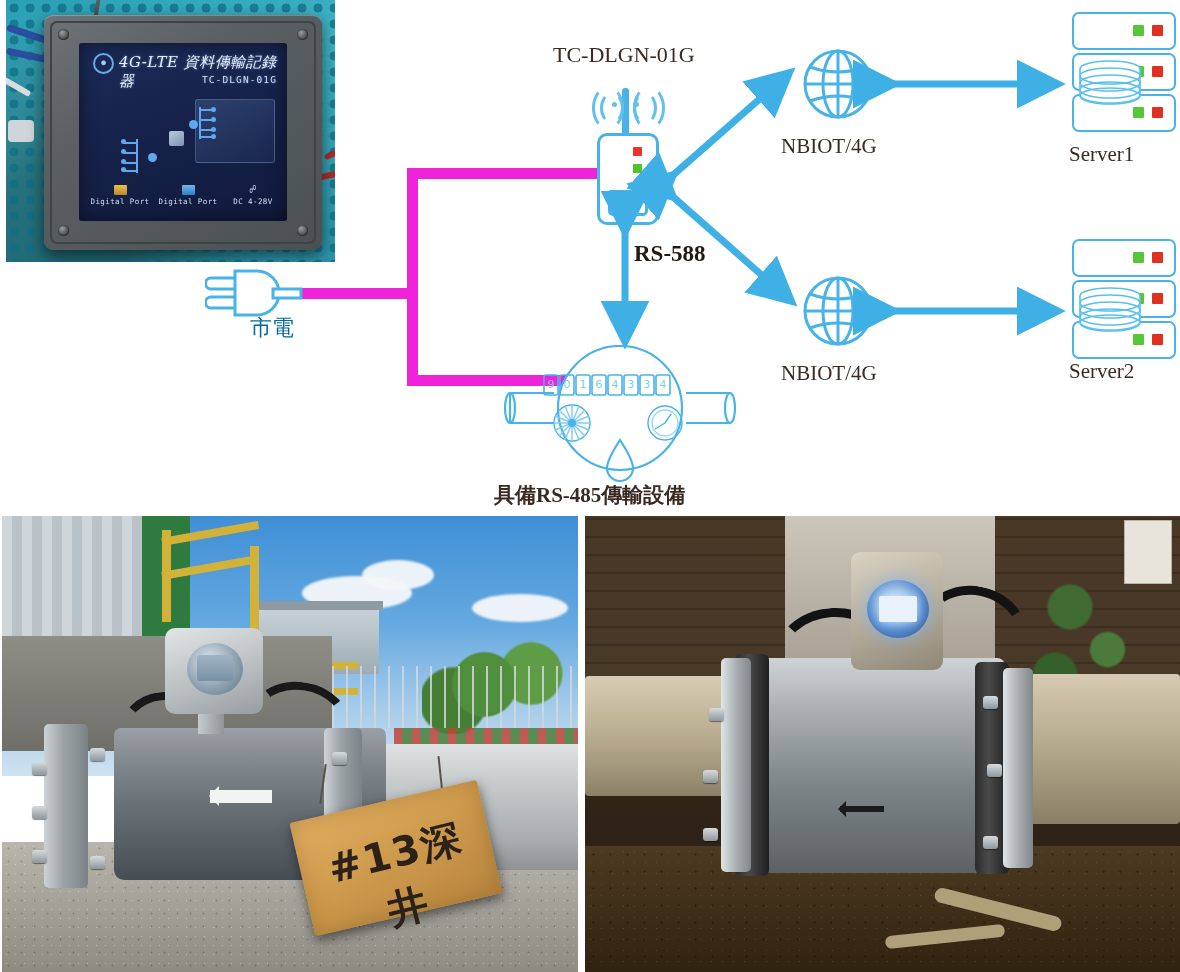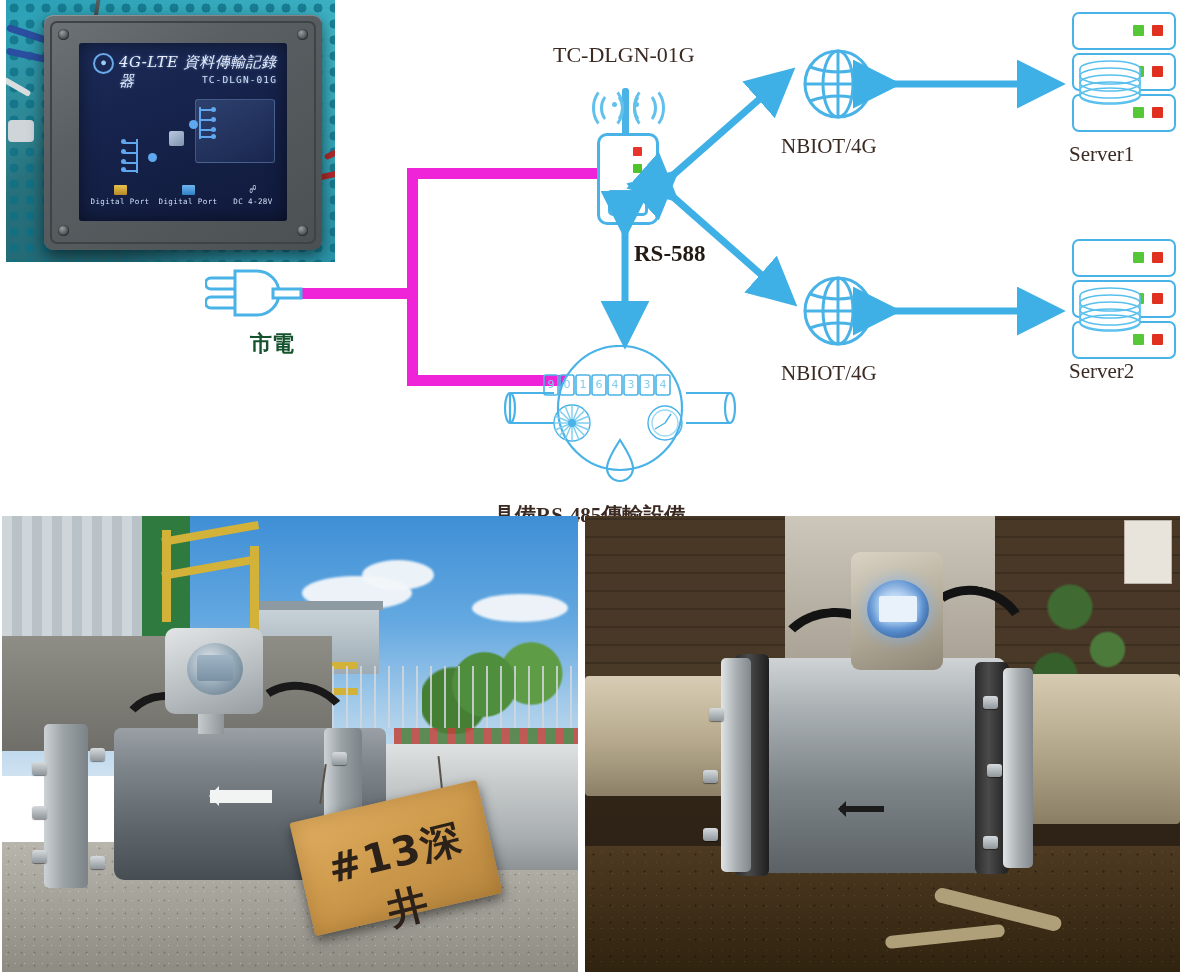--- a/index.html
+++ b/index.html
@@ -100,26 +100,26 @@
   }
 
   
   .diagram{position:absolute;left:0;top:0;width:1180px;height:515px;}
   .dg-label{
     position:absolute;color:#3b2a22;font-family:"Liberation Serif",serif;
     white-space:nowrap;
   }
   .lbl-model{left:553px;top:42px;font-size:22px;}
   .lbl-rs485{left:634px;top:241px;font-size:23px;font-weight:bold;color:#231a14;}
-  .lbl-mains{left:250px;top:329px;font-size:22px;font-weight:bold;color:#14532d;}
+  .lbl-mains{left:250px;top:313px;font-size:22px;font-weight:normal;color:#0369a1;}
   .lbl-nbiot1{left:781px;top:134px;font-size:21px;}
   .lbl-nbiot2{left:781px;top:361px;font-size:21px;}
   .lbl-srv1{left:1069px;top:142px;font-size:21px;}
   .lbl-srv2{left:1069px;top:359px;font-size:21px;}
-  .lbl-caption{left:494px;top:501px;font-size:21px;font-weight:bold;color:#3b2a22;}
+  .lbl-caption{left:494px;top:481px;font-size:21px;font-weight:bold;color:#3b2a22;}
 
   
   .gw{
     position:absolute;left:597px;top:133px;width:56px;height:86px;
     border:3px solid #49b3e8;border-radius:10px;background:#fff;
   }
   .gw-mast{position:absolute;left:622px;top:88px;width:7px;height:48px;
     background:#49b3e8;border-radius:3px;}
   .gw-wave{position:absolute;border:3px solid #61c0ec;border-radius:50%;
     border-top-color:transparent;border-bottom-color:transparent;}

